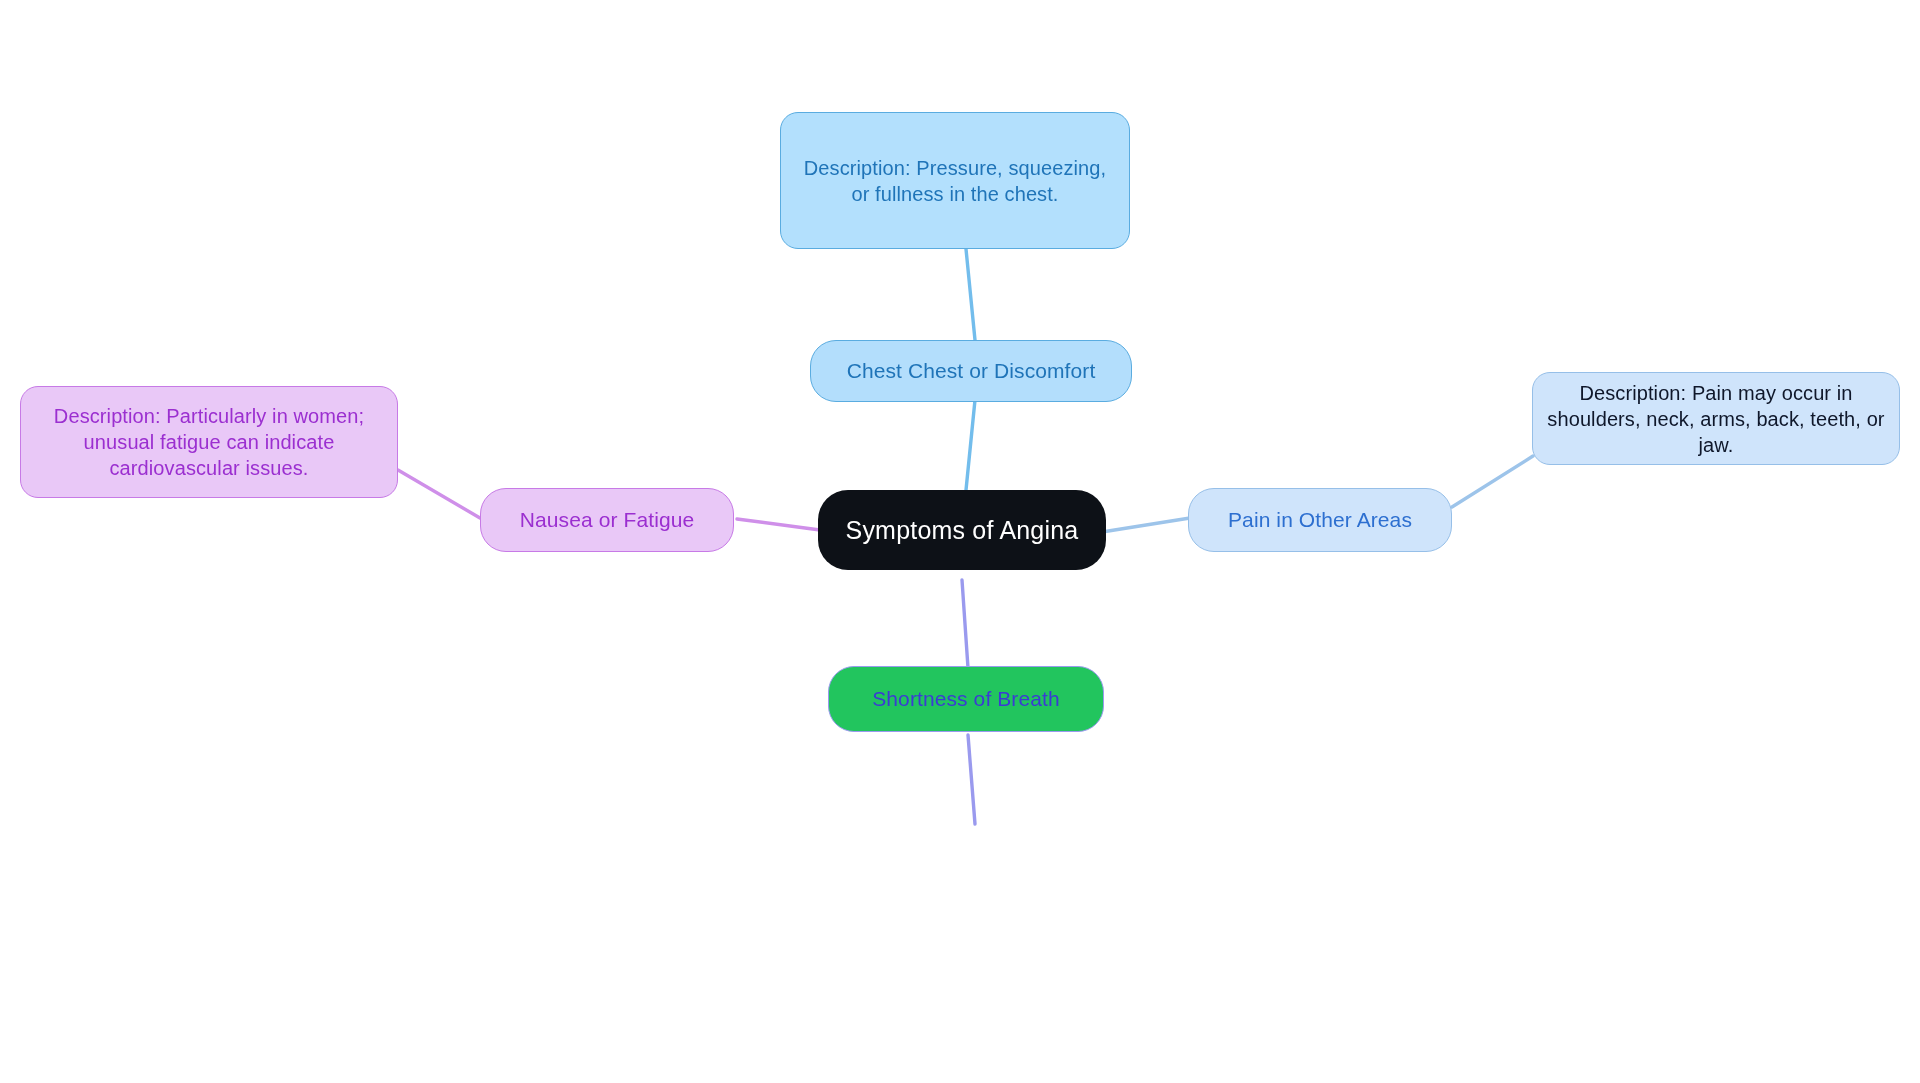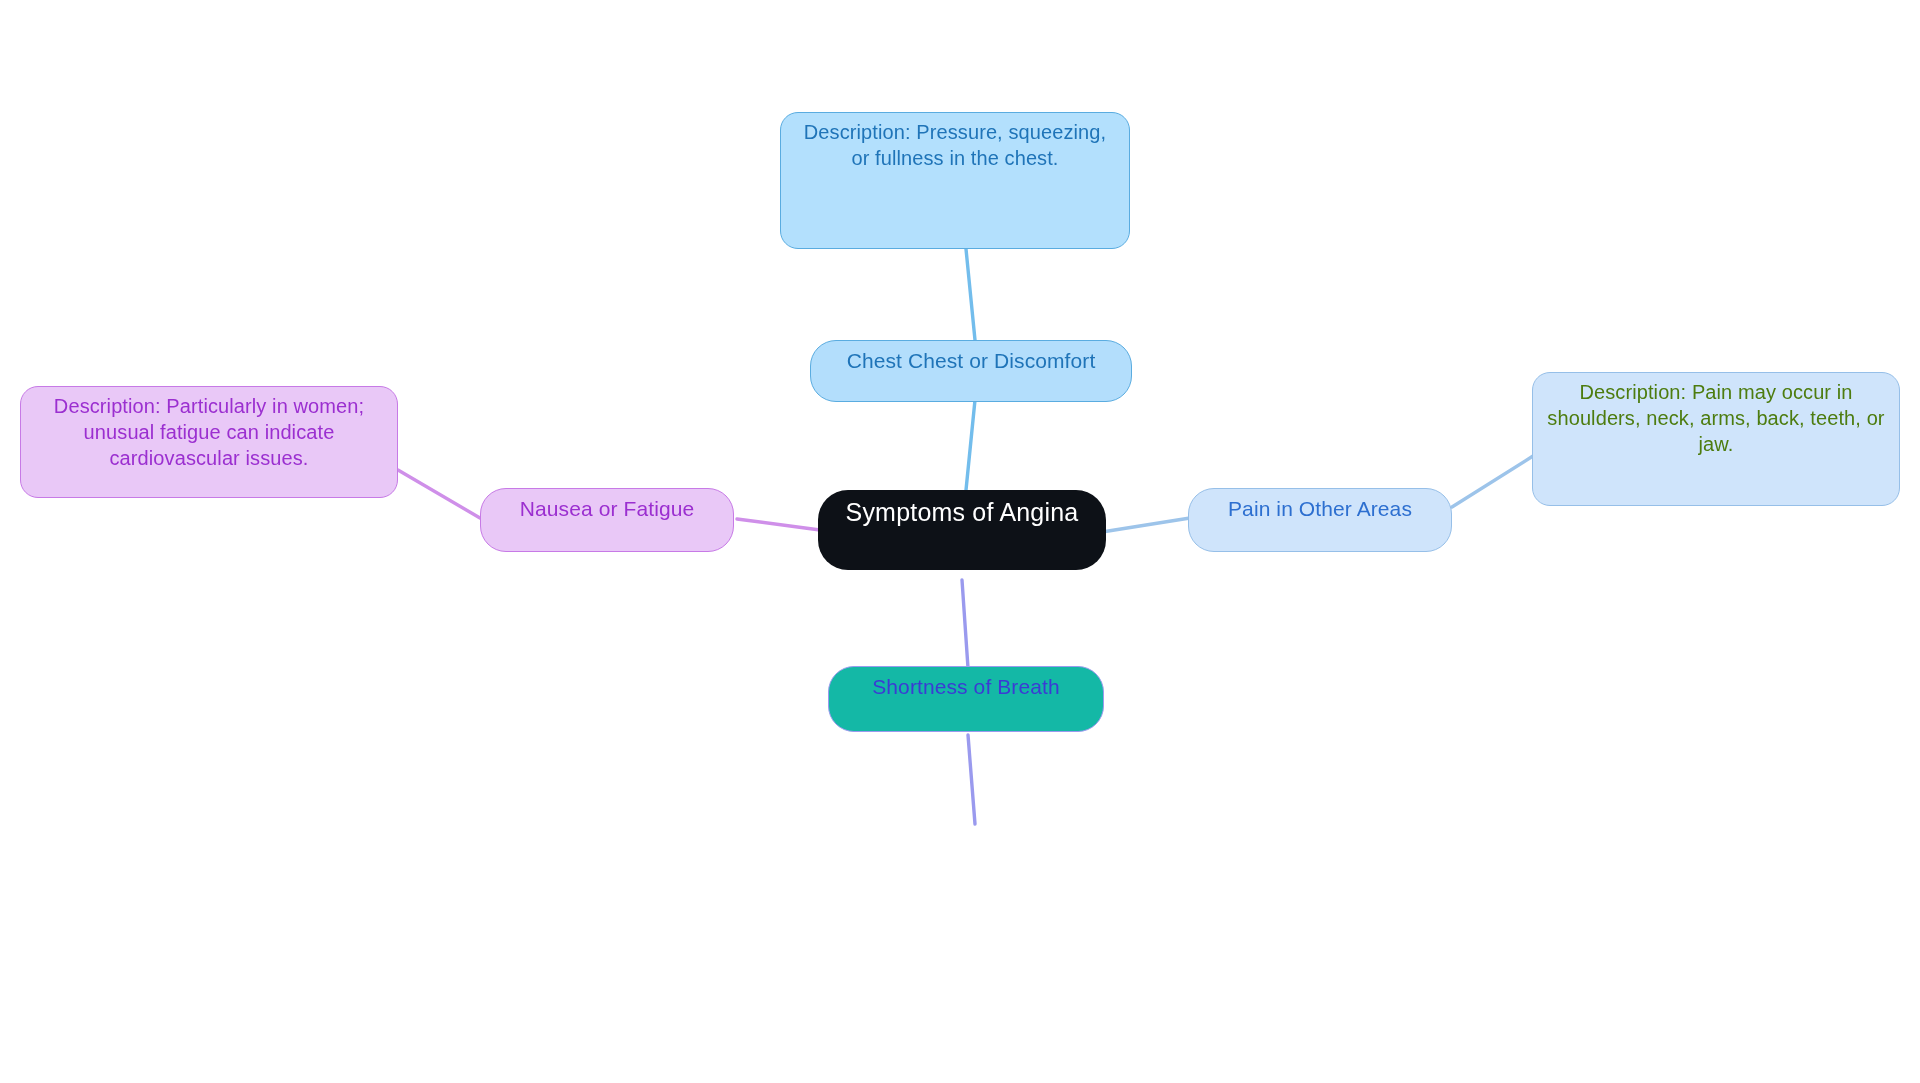--- a/index.html
+++ b/index.html
@@ -24,20 +24,21 @@
     left: 0;
     top: 0;
     width: 1920px;
     height: 1083px;
     pointer-events: none;
   }
   .node {
     position: absolute;
     box-sizing: border-box;
     display: flex;
+    align-items: center;
     justify-content: center;
     text-align: center;
     border-radius: 14px;
     border-style: solid;
     border-width: 1.5px;
     line-height: 1.30;
     letter-spacing: 0.1px;
     padding: 6px 12px;
     z-index: 2;
   }
@@ -88,27 +89,27 @@
   <div class="node leaf" style="left:780px; top:112px; width:350px; height:137px;
               background:#b3e0fd; color:#1f74b8; border-color:#5aace0;">
     <span>Description: Pressure, squeezing, or fullness in the chest.</span>
   </div>
 
   <div class="node branch" style="left:1188px; top:488px; width:264px; height:64px;
               background:#cfe4fb; color:#2d6fd0; border-color:#96bfe8;">
     <span>Pain in Other Areas</span>
   </div>
 
-  <div class="node leaf" style="left:1532px; top:372px; width:368px; height:134px;
-              background:#cfe4fb; color:#4d7c0f; border-color:#96bfe8;">
+  <div class="node leaf" style="left:1532px; top:372px; width:368px; height:93px;
+              background:#cfe4fb; color:#0f172a; border-color:#96bfe8;">
     <span>Description: Pain may occur in shoulders, neck, arms, back, teeth, or jaw.</span>
   </div>
 
   <div class="node branch" style="left:828px; top:666px; width:276px; height:66px;
-              background:#14b8a6; color:#3b3bd4; border-color:#9a9aee;">
+              background:#22c55e; color:#3b3bd4; border-color:#9a9aee;">
     <span>Shortness of Breath</span>
   </div>
 
 
   <div class="node branch" style="left:480px; top:488px; width:254px; height:64px;
               background:#e9c8f7; color:#9b2fd0; border-color:#c77ae6;">
     <span>Nausea or Fatigue</span>
   </div>
 
   <div class="node leaf" style="left:20px; top:378px; width:378px; height:112px;

